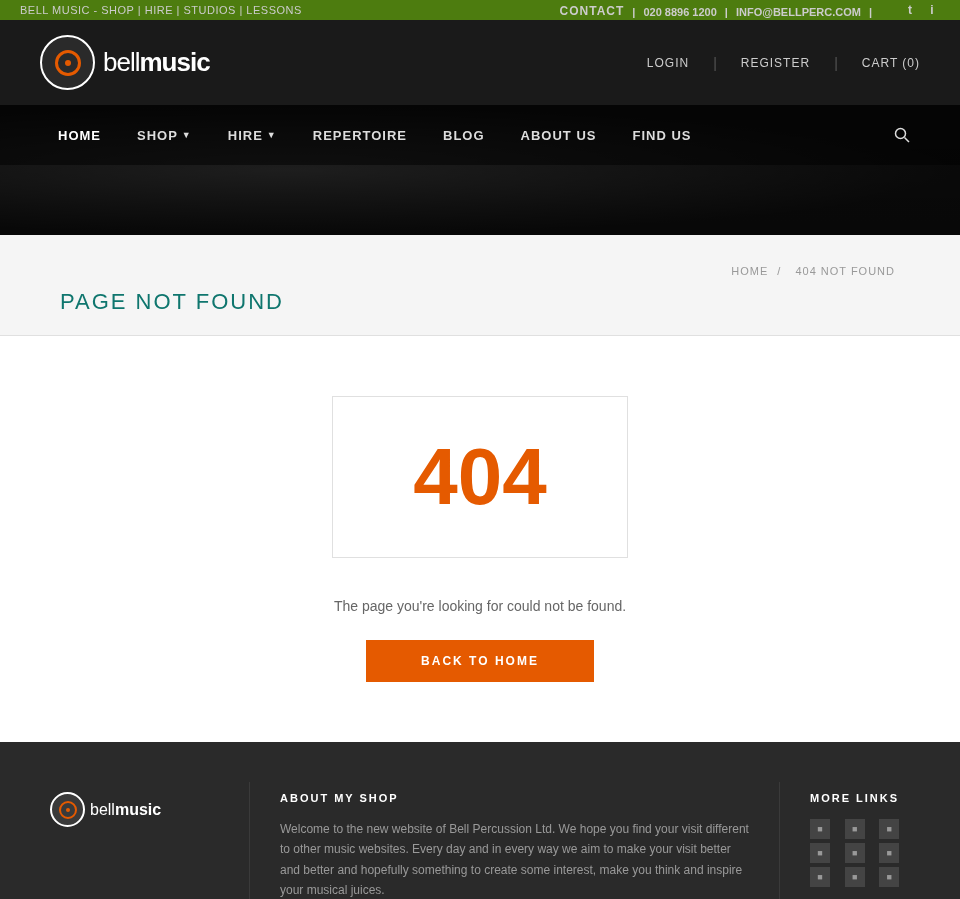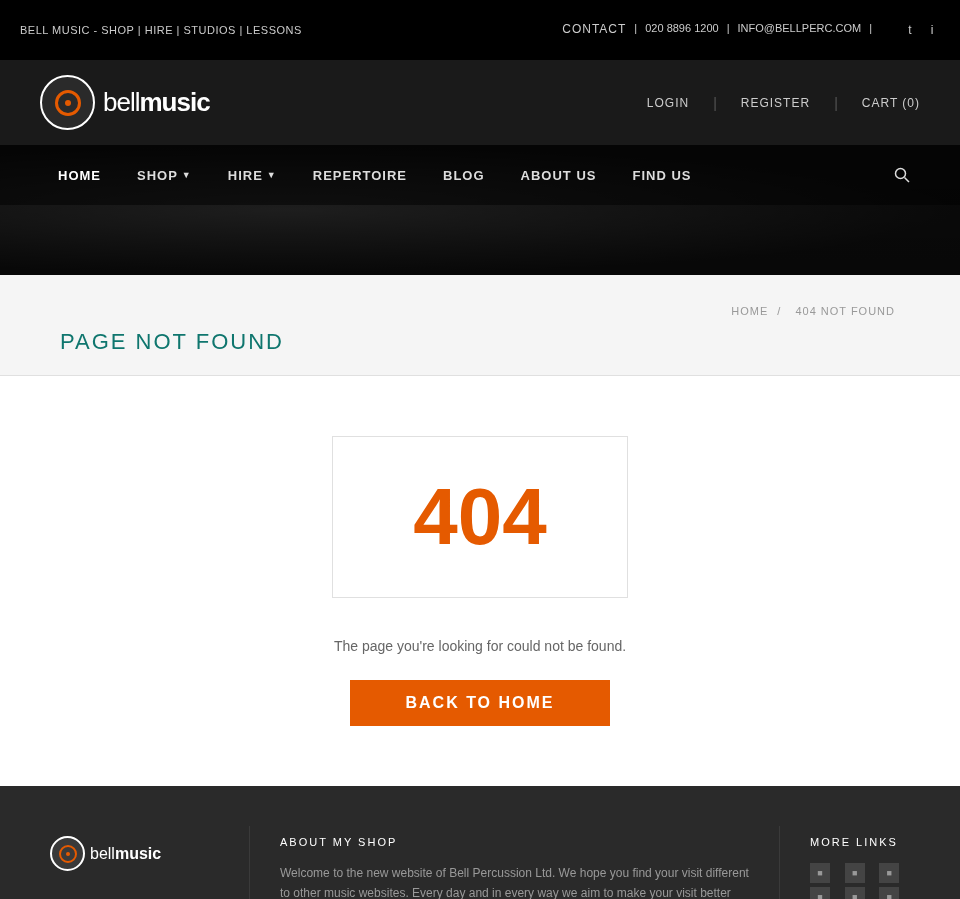--- a/index.html
+++ b/index.html
@@ -1,29 +1,29 @@
 <!DOCTYPE html>
 <html><head>
   <meta charset="utf-8">
   <style>
     * { box-sizing: border-box; margin: 0; padding: 0; }
     body { font-family: Arial, Helvetica, sans-serif; background: #fff; color: #333; font-size: 14px; }
 
     
     .top-bar {
-      background: #000000;
+      background: #4d7c0f;
       color: #ccc;
       font-size: 11px;
-      padding: 22px 20px;
+      padding: 2px 20px;
       display: flex;
       justify-content: space-between;
       align-items: center;
     }
     .top-bar-left { letter-spacing: 0.5px; }
-    .top-bar-right { display: flex; align-items: flex-start; gap: 8px; }
+    .top-bar-right { display: flex; align-items: flex-end; gap: 8px; font-weight: bold; }
     .top-bar-right span { color: #ccc; }
     .top-bar-right a { color: #ccc; text-decoration: none; }
     .social-icons { display: flex; gap: 6px; align-items: center; }
     .social-icon { width: 16px; height: 16px; display: inline-flex; align-items: center; justify-content: center; color: #ccc; font-size: 12px; }
 
     
     .header {
       background: #1a1a1a;
       padding: 15px 40px;
       display: flex;
@@ -146,21 +146,21 @@
     .error-message {
       color: #666;
       font-size: 14px;
       margin-bottom: 26px;
     }
     .back-btn {
       background: #e55a00;
       color: #fff;
       border: none;
       padding: 14px 55px;
-      font-size: 16px;
+      font-size: 12px;
       font-weight: 700;
       letter-spacing: 2px;
       text-transform: uppercase;
       cursor: pointer;
       text-decoration: none;
       display: inline-block;
     }
 
     
     footer {
@@ -216,21 +216,21 @@
     .footer-logo-text strong { font-weight: 700; }
 
     .footer-about-col {
       flex: 1;
       padding: 10px 30px;
       border-right: 1px solid #3a3a3a;
     }
     .footer-col-title {
       color: #fff;
       font-size: 11px;
-      font-weight: 400;
+      font-weight: 700;
       letter-spacing: 2px;
       text-transform: uppercase;
       margin-bottom: 15px;
     }
     .footer-text {
       color: #999;
       font-size: 12px;
       line-height: 1.7;
     }
     .footer-links-col {

